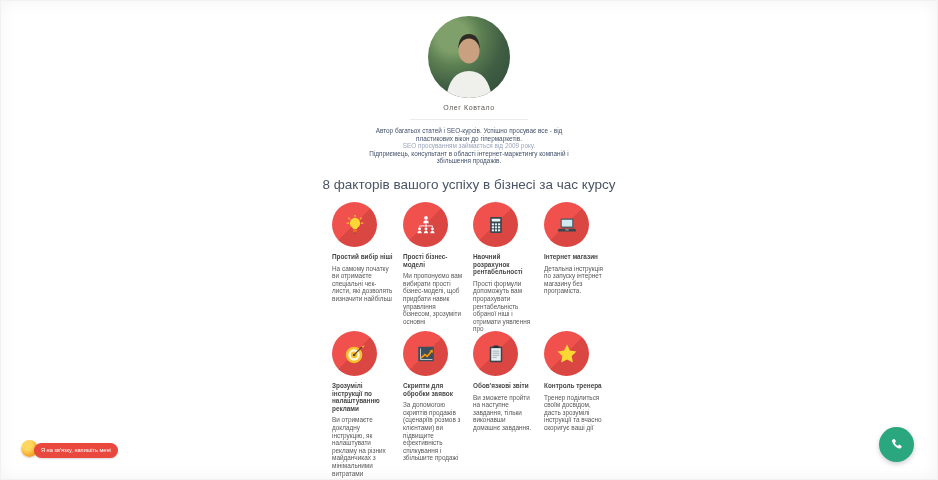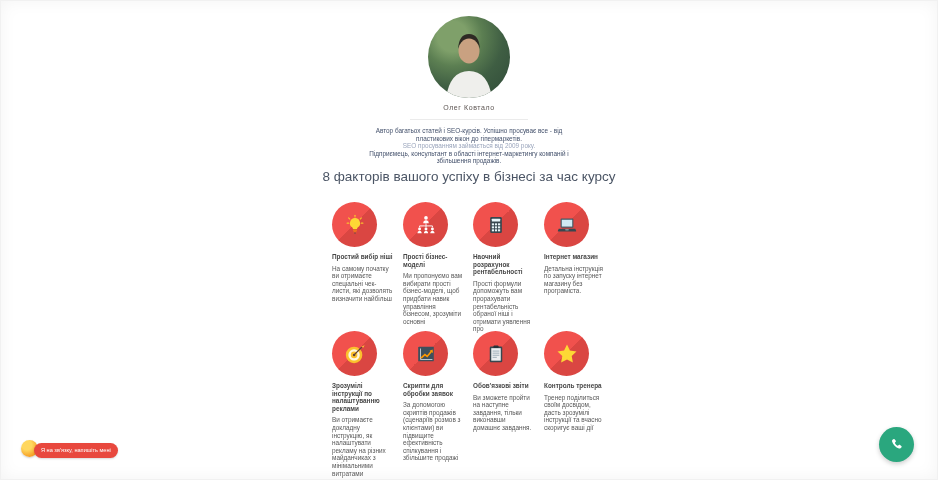--- a/index.html
+++ b/index.html
@@ -19,21 +19,21 @@
   .profile-name {
     position:absolute; left:0; top:104px; width:938px; text-align:center;
     font-size:7px; letter-spacing:.6px; color:#5b5350;
   }
   .name-divider { position:absolute; left:410px; top:119px; width:118px; height:1px; background:#ebebeb; }
   .about { position:absolute; left:0; top:127px; width:938px; text-align:center;
     font-size:6.4px; line-height:7.6px; color:#43506b; }
   .about .muted { color:#9aa5bc; }
   
   .heading {
-    position:absolute; left:0; top:169px; width:938px; text-align:center;
+    position:absolute; left:0; top:177px; width:938px; text-align:center;
     font-size:13.5px; color:#4b5565; font-weight:400;
   }
   
   .cell { position:absolute; width:61px; }
   .row1 { z-index:1; }
   .row2 { z-index:2; }
   .circle {
     width:45px; height:45px; border-radius:50%;
     background: linear-gradient(135deg, #f1514d 50%, #da4642 50%);
     display:flex; align-items:center; justify-content:center;

